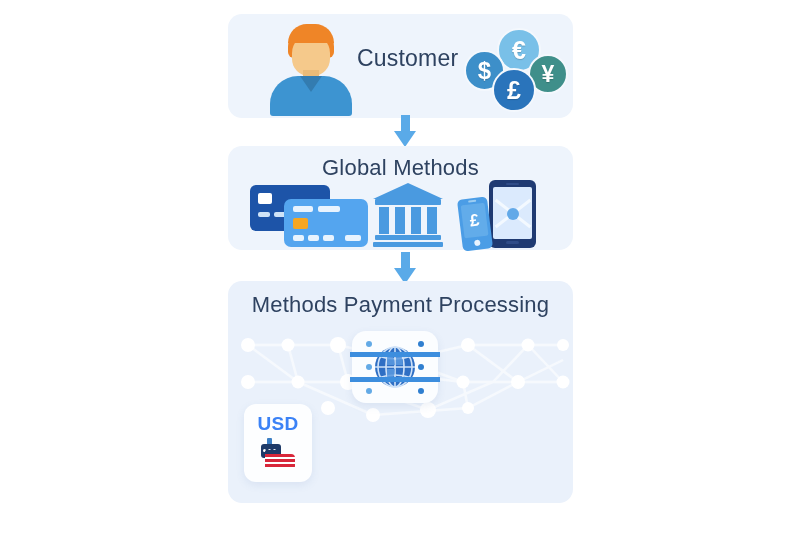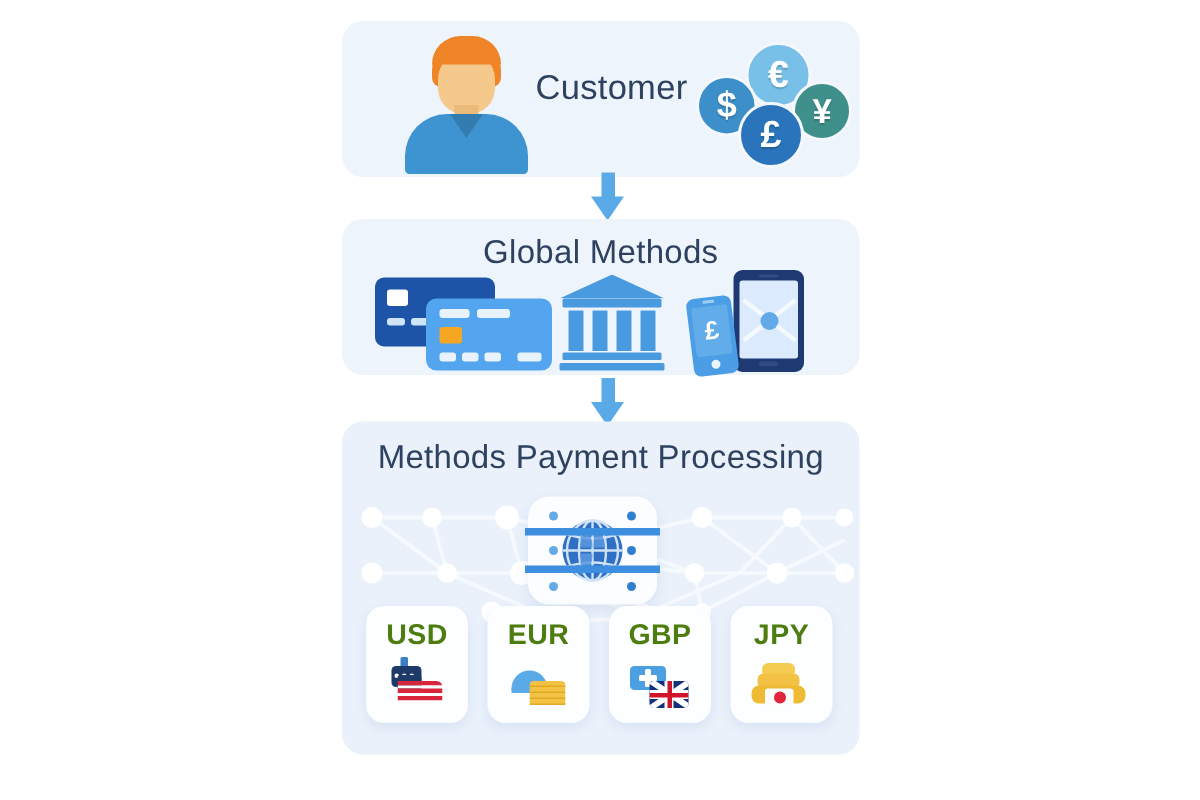--- a/index.html
+++ b/index.html
@@ -229,21 +229,21 @@
     box-shadow:0 3px 8px rgba(70,110,170,.10);
     display:flex; flex-direction:column; align-items:center;
   }
   .cur-card.c0 { left:16px; }
   .cur-card.c1 { left:97px; }
   .cur-card.c2 { left:178px; }
   .cur-card.c3 { left:259px; }
   .cur-code {
     margin-top:9px;
     font-size:19px; font-weight:700; letter-spacing:.3px;
-    color:#4d7c0f;
+    color:#3b82f6;
   }
   .cur-icon { margin-top:3px; width:46px; height:36px; position:relative; }
 
   
   .usd-art .ship { position:absolute; left:6px; top:6px; width:20px; height:14px; background:#1e3a68; border-radius:3px;}
   .usd-art .tower{ position:absolute; left:12px; top:0;  width:5px;  height:8px;  background:#3d7fc4; border-radius:1px;}
   .usd-art .stars{ position:absolute; left:8px; top:10px; width:14px; height:5px;}
   .usd-art .stars i { position:absolute; width:3px; height:3px; background:#fff; border-radius:50%; top:1px;}
   .usd-art .stars i:nth-child(1){left:0;} .usd-art .stars i:nth-child(2){left:5px;} .usd-art .stars i:nth-child(3){left:10px;}
   .usd-art .stripes{ position:absolute; left:10px; top:16px; width:30px; height:16px; border-radius:0 4px 4px 0; overflow:hidden;}
@@ -441,57 +441,18 @@
             <b></b>
             <b></b>
             <b></b>
             <b></b>
             <b></b>
             <b></b>
           </div>
       </div>
     </div>
 
-    <div class="cur-card c1">
-      <div class="cur-code">EUR</div>
-      <div class="cur-icon eur-art">
-        <div class="dome"></div>
-          <div class="domebase"></div>
-        <div class="stack">
-            <b></b>
-            <b></b>
-            <b></b>
-            <b></b>
-          </div>
-      </div>
-    </div>
-
-    <div class="cur-card c2">
-      <div class="cur-code">GBP</div>
-      <div class="cur-icon gbp-art">
-        <div class="flagblue"></div>
-          <div class="cross-v"></div>
-          <div class="cross-h"></div>
-        <div class="uk">
-            <div class="d1"></div>
-            <div class="d2"></div>
-            <div class="hv"></div>
-            <div class="hh"></div>
-            <div class="rv"></div>
-            <div class="rh"></div>
-          </div>
-      </div>
-    </div>
-
-    <div class="cur-card c3">
-      <div class="cur-code">JPY</div>
-      <div class="cur-icon jpy-art">
-        <div class="cylA"></div>
-          <div class="cylB"></div>
-          <div class="cylC"></div>
-        <div class="jflag"></div>
-          <div class="jdot"></div>
-      </div>
-    </div>
+
+
 
   </div>
 
 </div>
 
 </body></html>

